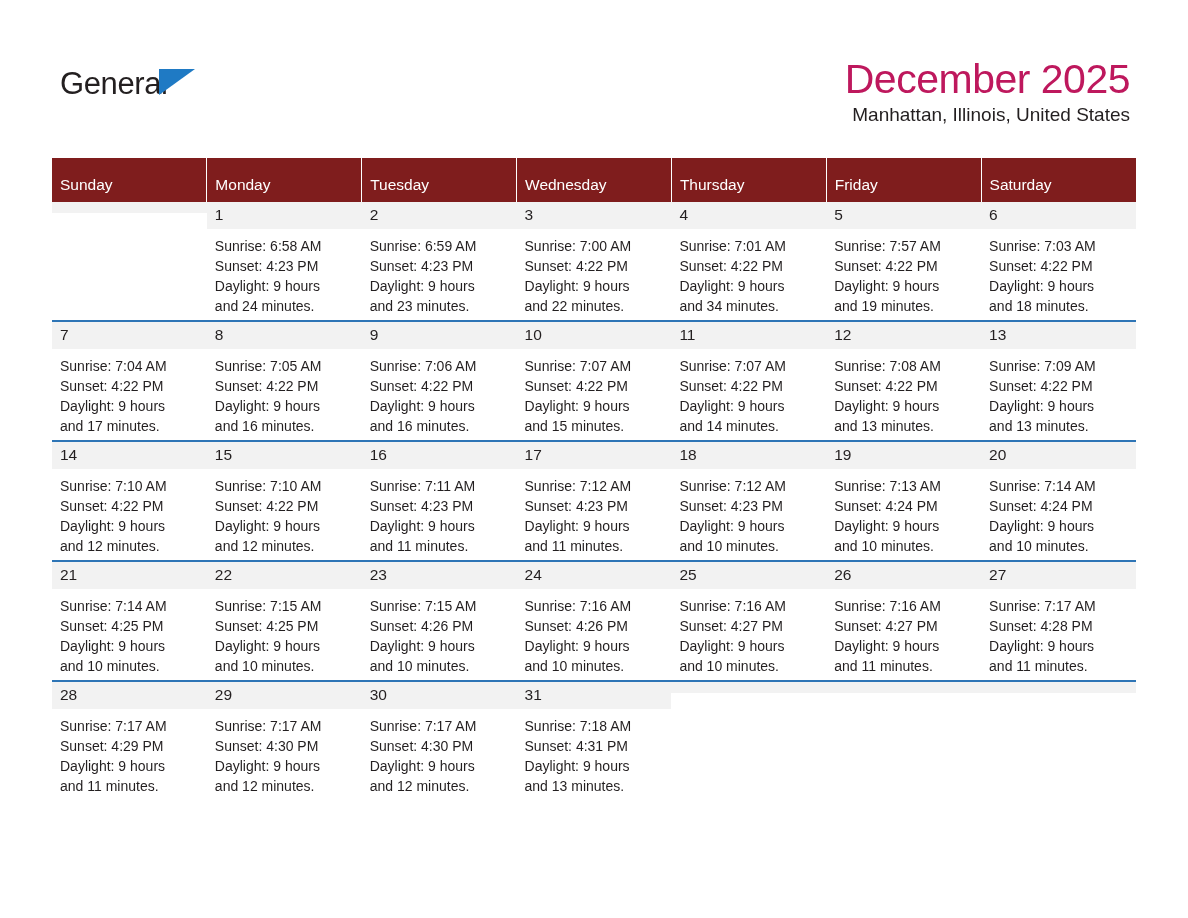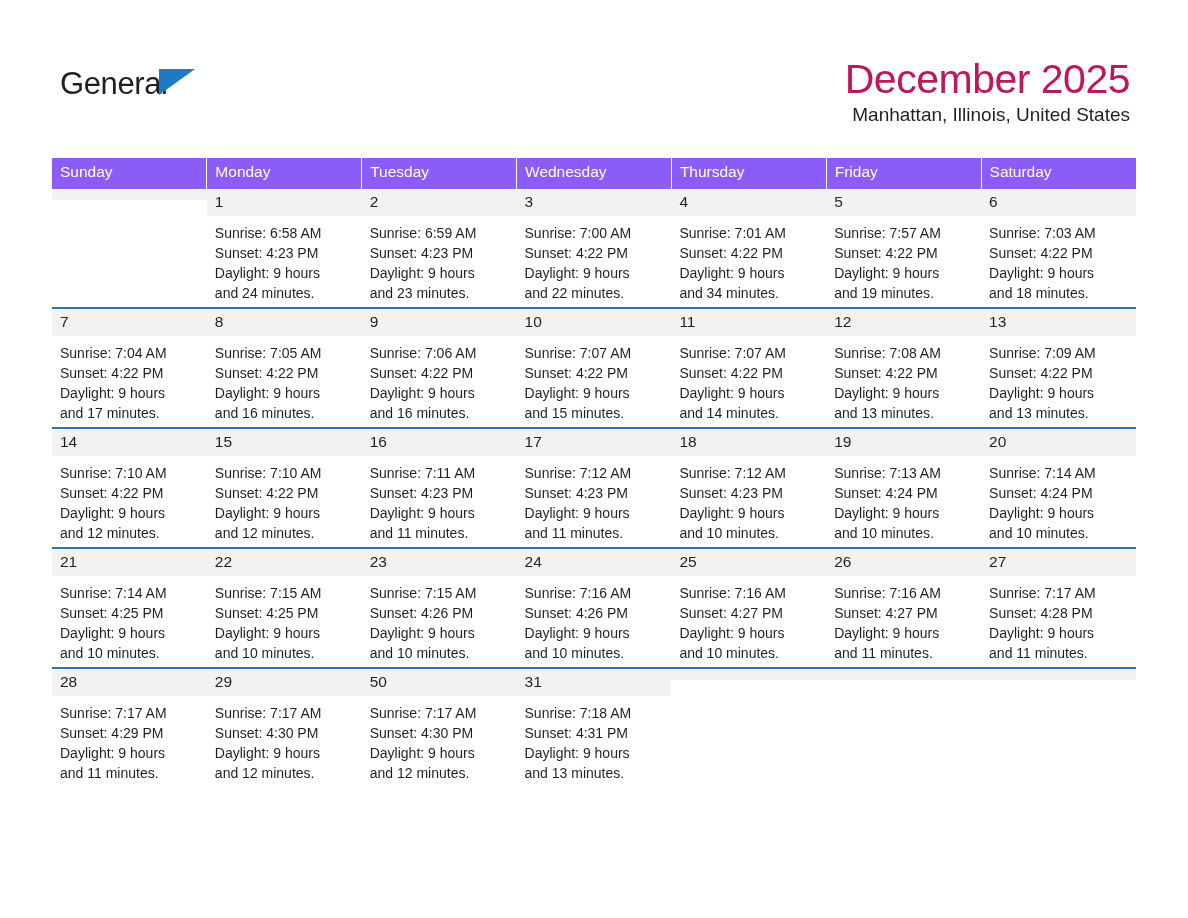--- a/index.html
+++ b/index.html
@@ -78,26 +78,26 @@
   }
 
   
   .calendar {
     margin-top: 40px;
     width: 1084px;
     border-collapse: collapse;
     table-layout: fixed;
   }
   .calendar th {
-    background: #8b5cf6;
+    background: #7f1d1d;
     color: #ffffff;
     font-weight: normal;
     font-size: 15.5px;
     text-align: left;
-    padding: 5px 0 8px 8px;
+    padding: 18px 0 8px 8px;
     border-right: 1px solid #ffffff;
     height: 17px;
   }
   .calendar th:last-child { border-right: none; }
 
   .calendar td {
     vertical-align: top;
     width: 154.8px;
     height: 118px;
     padding: 0;
@@ -482,21 +482,21 @@
               <div class="details">
                 <div>Sunrise: 7:17 AM</div>
                 <div>Sunset: 4:30 PM</div>
                 <div>Daylight: 9 hours</div>
                 <div>and 12 minutes.</div>
               </div>
             </div>
           </td>
           <td>
             <div class="cell-inner">
-              <div class="daynum">50</div>
+              <div class="daynum">30</div>
               <div class="details">
                 <div>Sunrise: 7:17 AM</div>
                 <div>Sunset: 4:30 PM</div>
                 <div>Daylight: 9 hours</div>
                 <div>and 12 minutes.</div>
               </div>
             </div>
           </td>
           <td>
             <div class="cell-inner">

